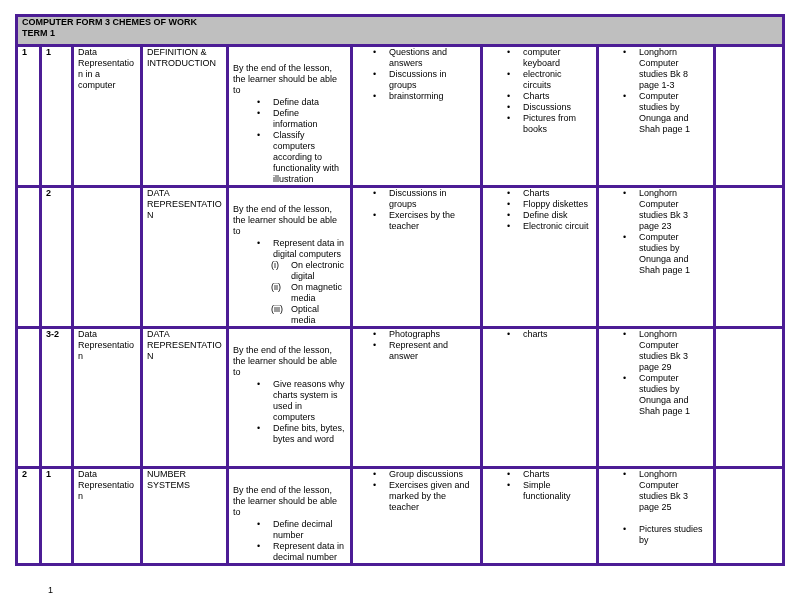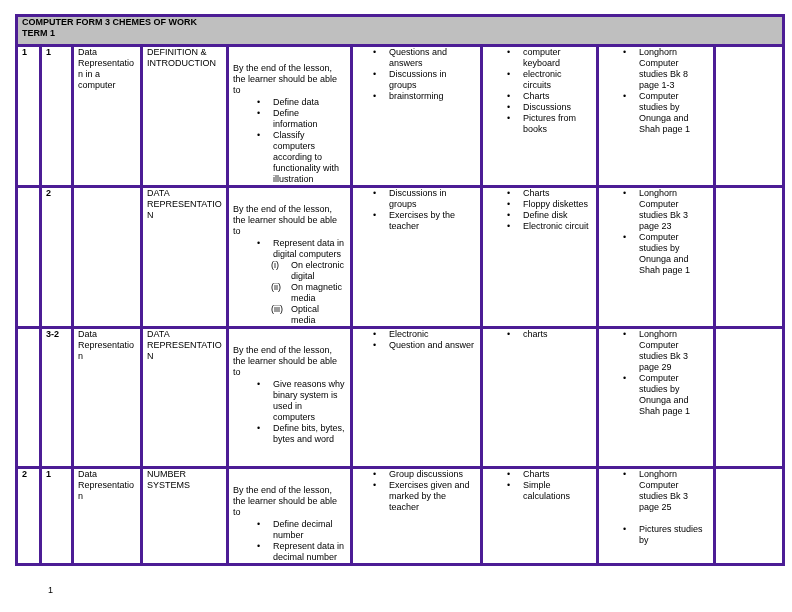--- a/index.html
+++ b/index.html
@@ -240,37 +240,37 @@
     <tr style="height:140px">
       <td class="num"></td>
       <td class="num">3-2</td>
       <td>Data Representation</td>
       <td>DATA REPRESENTATION</td>
       <td>
         <div class="lead">By the end of the lesson, the learner should be able to</div>
         <div class="list obj">
               <div class="li">
                 <span class="m">•</span>
-                <span class="t">Give reasons why binary system is used in computers</span>
+                <span class="t">Give reasons why charts system is used in computers</span>
               </div>
               <div class="li">
                 <span class="m">•</span>
                 <span class="t">Define bits, bytes, bytes and word</span>
               </div>
             </div>
       </td>
       <td>
         <div class="list">
               <div class="li">
                 <span class="m">•</span>
-                <span class="t">Electronic</span>
-              </div>
-              <div class="li">
-                <span class="m">•</span>
-                <span class="t">Question and answer</span>
+                <span class="t">Photographs</span>
+              </div>
+              <div class="li">
+                <span class="m">•</span>
+                <span class="t">Represent and answer</span>
               </div>
             </div>
       </td>
       <td>
         <div class="list res">
               <div class="li">
                 <span class="m">•</span>
                 <span class="t">charts</span>
               </div>
             </div>
@@ -321,21 +321,21 @@
             </div>
       </td>
       <td>
         <div class="list res">
               <div class="li">
                 <span class="m">•</span>
                 <span class="t">Charts</span>
               </div>
               <div class="li">
                 <span class="m">•</span>
-                <span class="t">Simple calculations</span>
+                <span class="t">Simple functionality</span>
               </div>
             </div>
       </td>
       <td>
         <div class="list res">
               <div class="li">
                 <span class="m">•</span>
                 <span class="t">Longhorn Computer studies Bk 3 page 25</span>
               </div>
               <div class="li">

